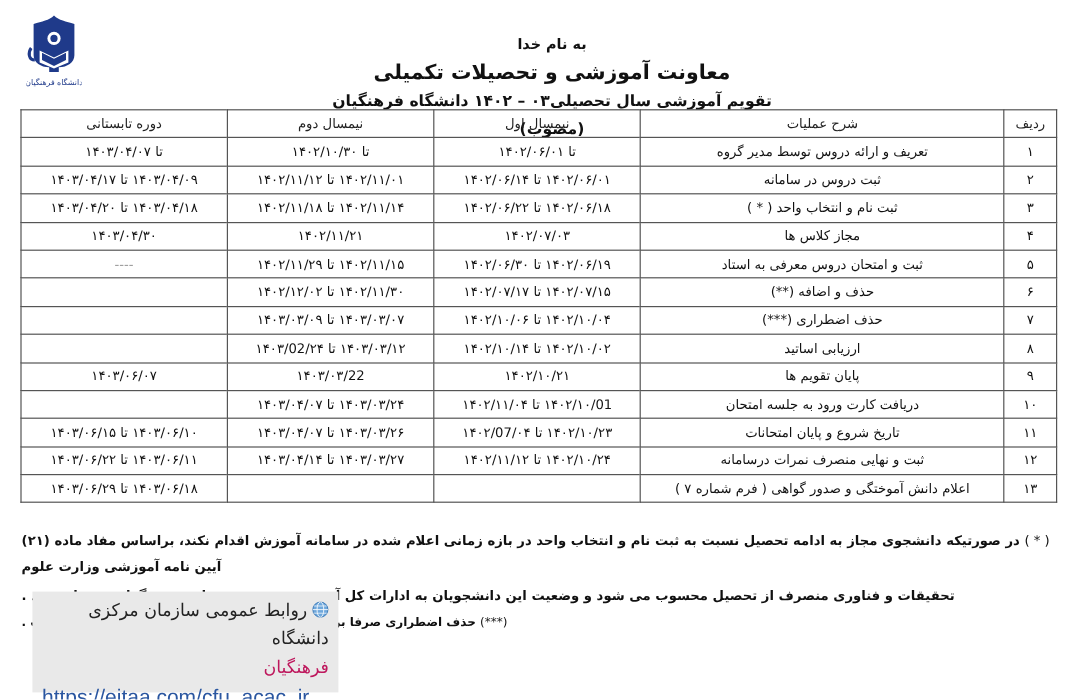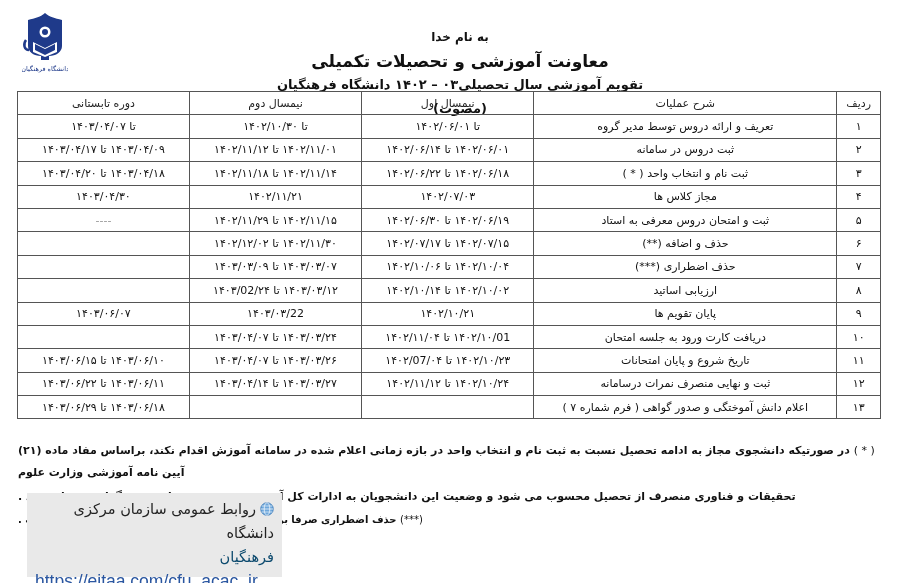--- a/index.html
+++ b/index.html
@@ -35,21 +35,21 @@
   .notes .n3 { font-size: 9.5px; line-height: 20px; margin-top: 4px; font-weight: bold; }
   .notes .n4 { font-size: 10px; line-height: 20px; margin-top: 2px; }
   .notes .ast { font-weight: normal; }
   .promo {
     position: absolute; left: 27px; top: 493px; width: 255px; height: 84px;
     background: #e9e9e9; direction: rtl; text-align: right; padding: 4px 8px 0 8px; box-sizing: border-box;
     font-family: "DejaVu Sans", sans-serif;
   }
   .promo .line1 { font-size: 14.5px; color: #222; line-height: 24px; }
   .promo .line1 .globe { display: inline-block; width: 14px; height: 14px; vertical-align: -2px; margin-left: 4px; }
-  .promo .line2 { font-size: 14.5px; color: #0c4a6e; line-height: 24px; }
+  .promo .line2 { font-size: 14.5px; color: #be185d; line-height: 24px; }
   .promo .link { direction: ltr; text-align: left; font-family: "Liberation Sans", sans-serif; font-size: 17.5px; color: #2a56a0; line-height: 24px; border-bottom: 1px solid #555; display: block; }
 </style>
 </head>
 <body>
 
 <div class="logo">
   <svg width="46" height="62" viewBox="0 0 46 62">
     <path d="M23 1 C27 5 33 6 40 8 L40 34 C40 40 34 44 27 44 L27 48 L19 48 L19 44 C12 44 6 40 6 34 L6 8 C13 6 19 5 23 1 Z" fill="#1f3a8a"></path>
     <circle cx="23" cy="20" r="5.5" fill="#fff"></circle>
     <circle cx="23" cy="20" r="3" fill="#1f3a8a"></circle>

